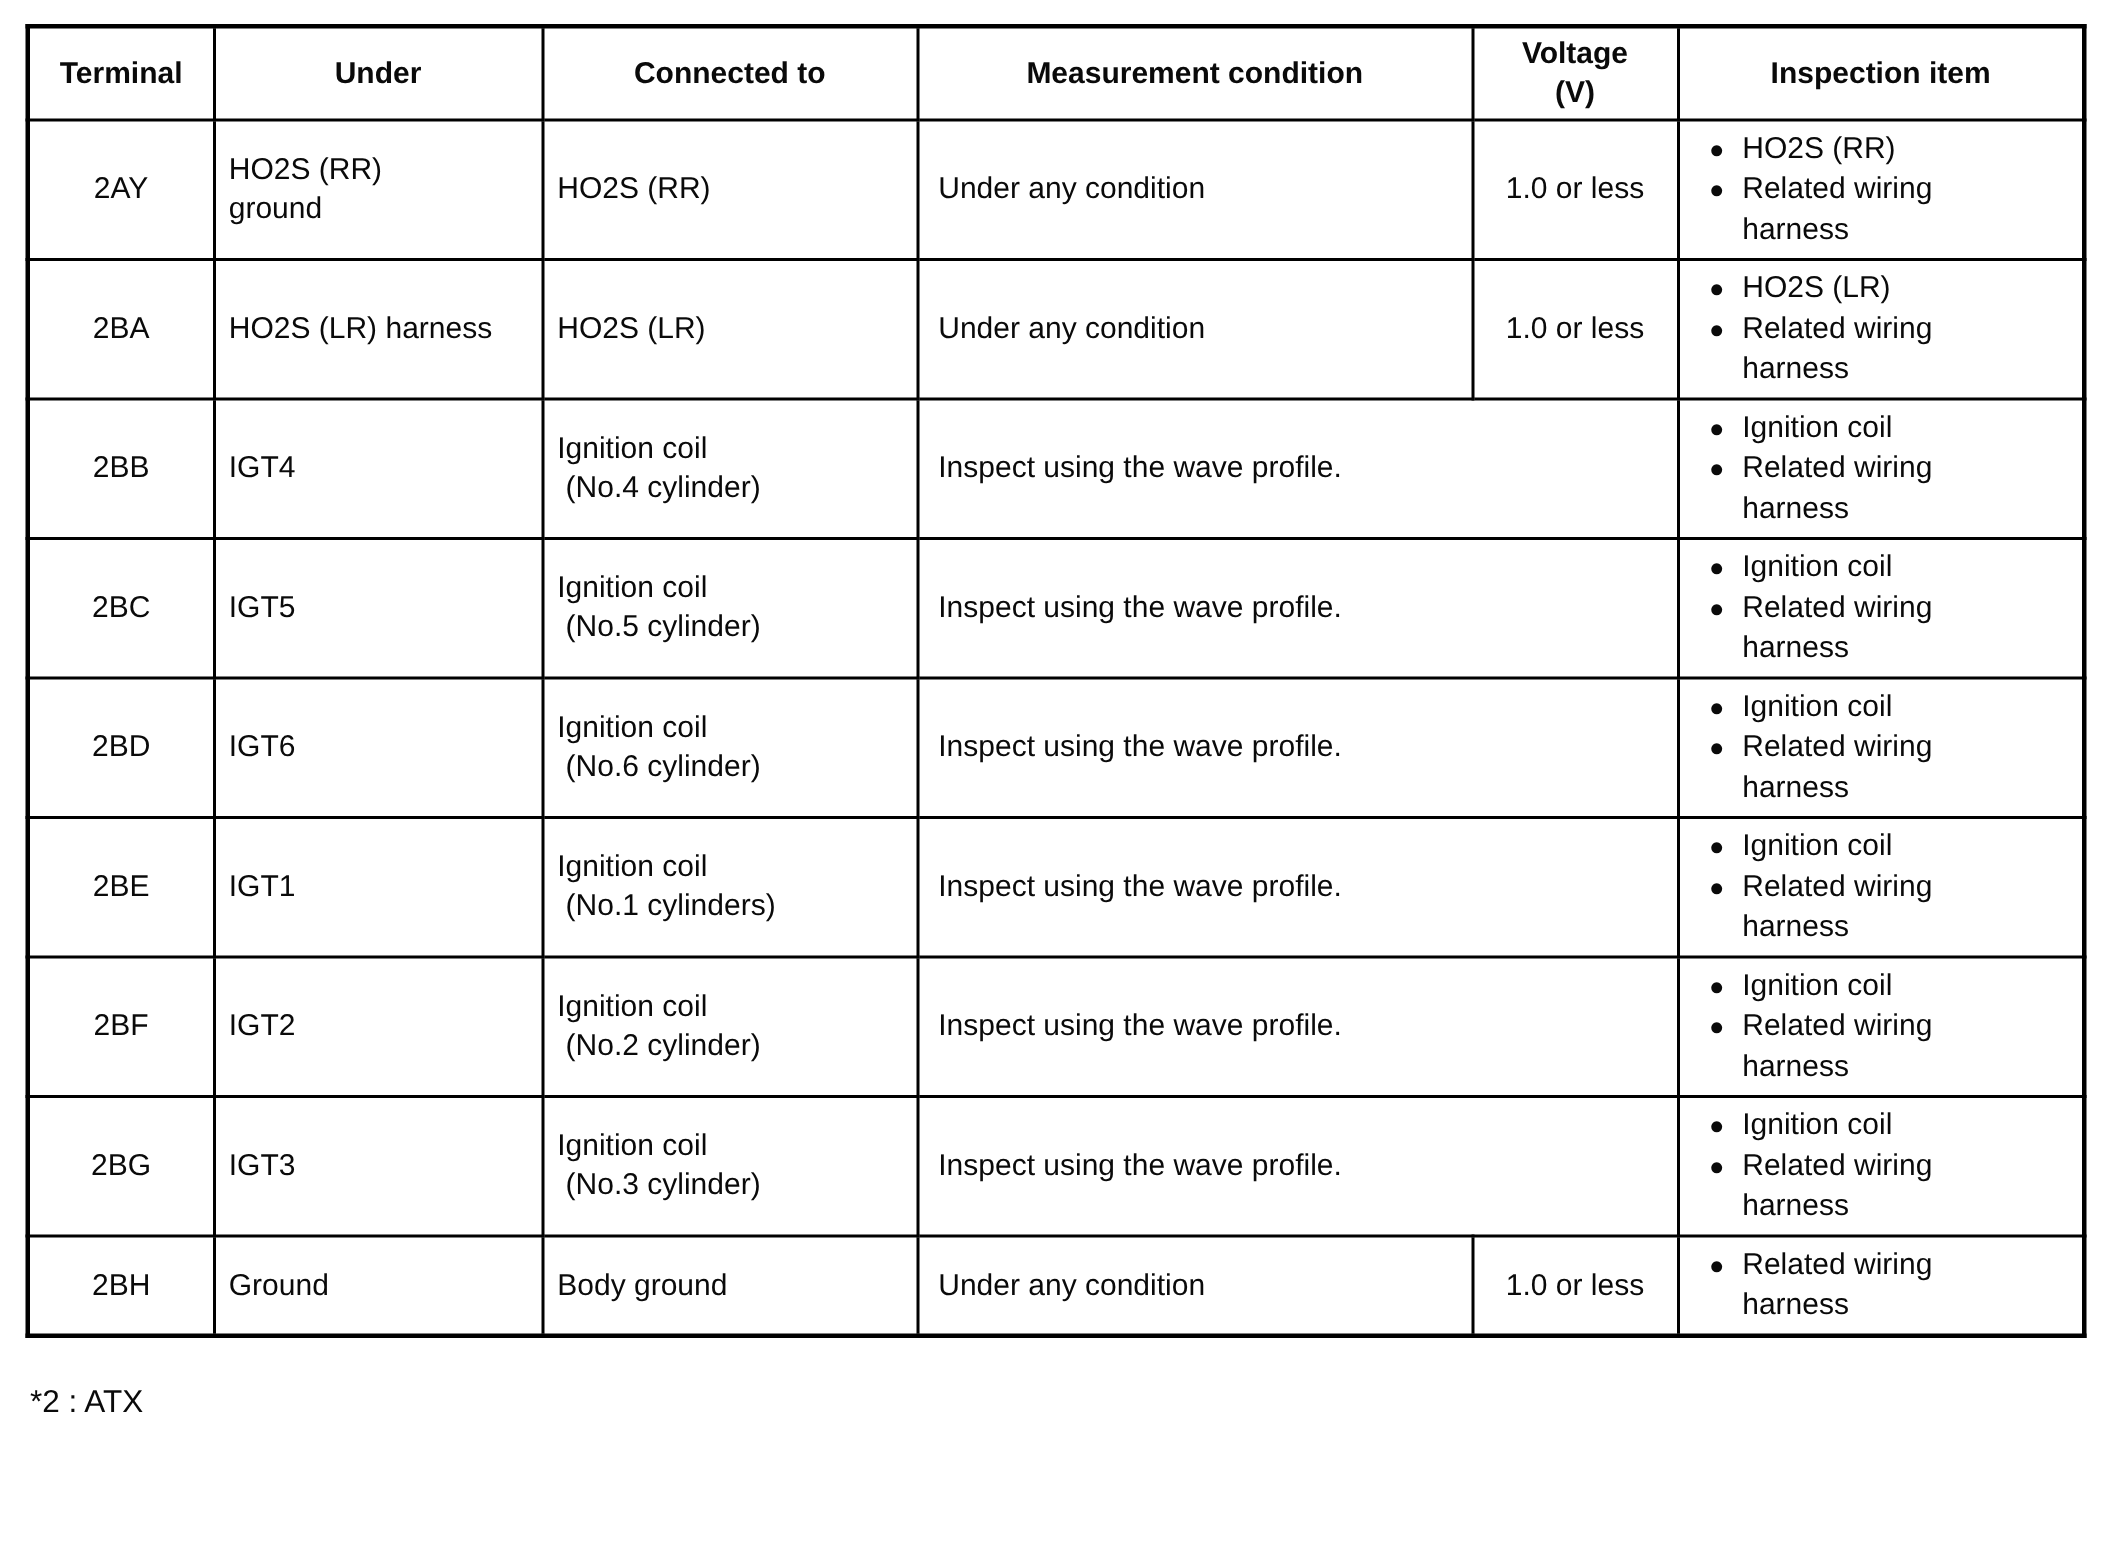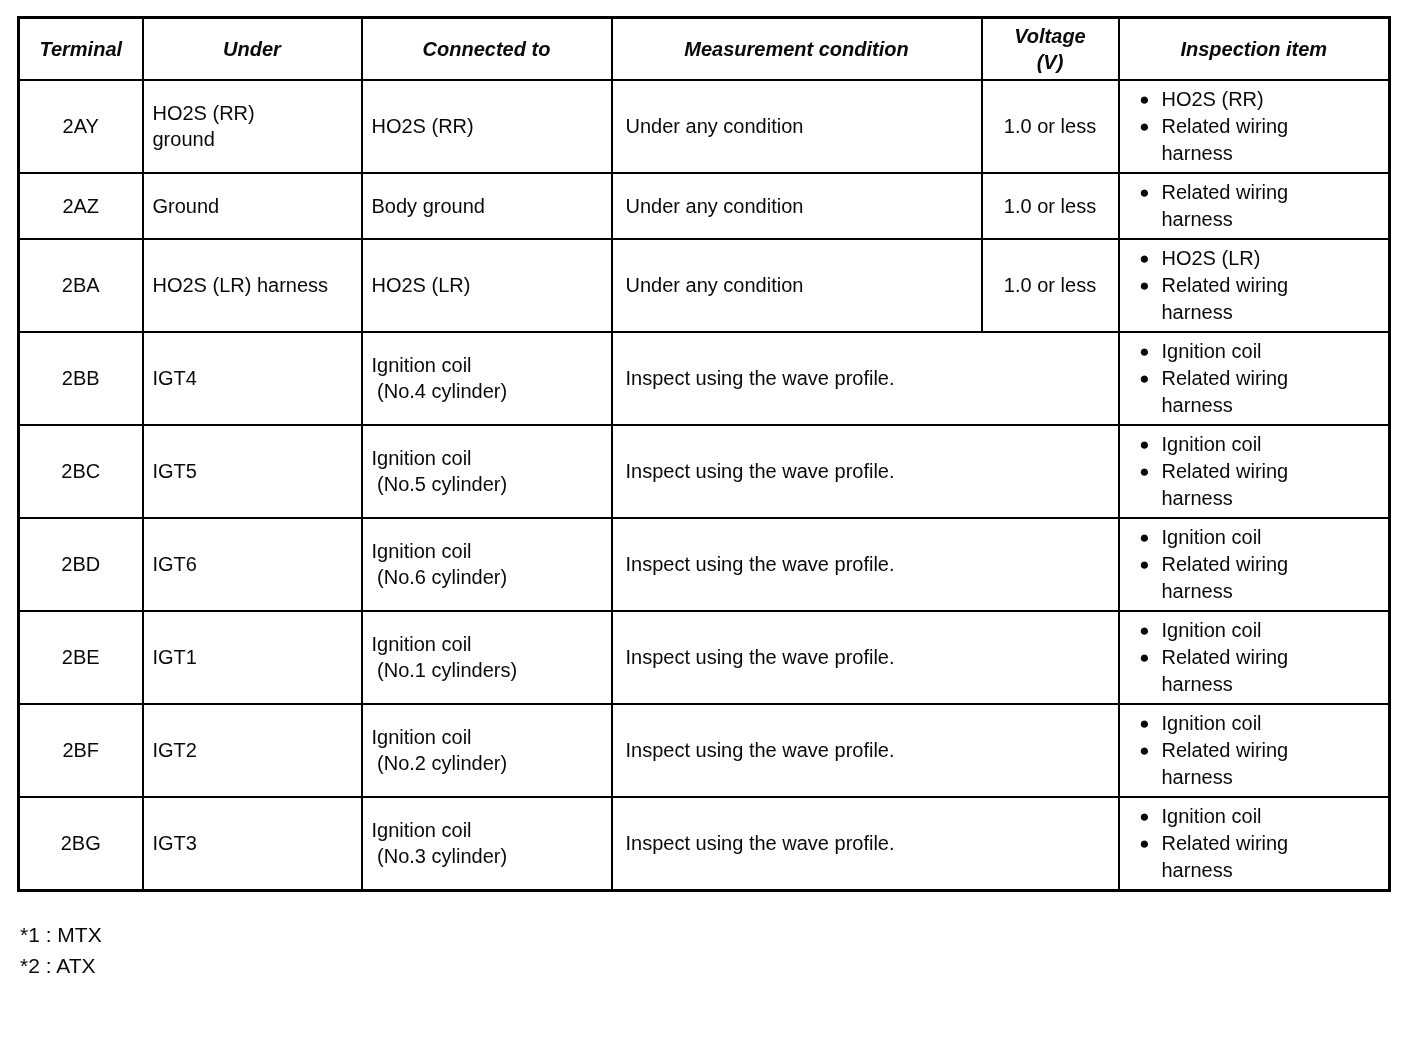--- a/index.html
+++ b/index.html
@@ -25,21 +25,21 @@
     overflow: hidden;
   }
   .term-table th {
     font-weight: bold;
     text-align: center;
     vertical-align: middle;
     white-space: pre-line;
   }
   .term-table td { vertical-align: middle; font-weight: normal; }
 
-  .r-head { height: 62px; font-style: italic; }
+  .r-head { height: 62px; }
   .r-2ay  { height: 90px; }
   .r-2az  { height: 63px; }
   .r-2ba  { height: 87px; }
   .r-ign  { height: 89px; }
   .r-2bh  { height: 63px; }
 
   .c-term { text-align: center; }
   .c-sig  { padding-left: 9px; }
   .c-conn { padding-left: 9px; }
   .c-cond { padding-left: 13px; margin-left: 12px; }
@@ -95,35 +95,20 @@
                 <span class="bt">HO2S (RR)</span>
               </li>
             <li>
                 <span class="b">●</span>
                 <span class="bt">Related wiring harness</span>
               </li>
           </ul>
         </td>
       </tr>
 
-      <tr class="r-2az">
-        <td class="c-term">2AZ</td>
-        <td class="c-sig">Ground</td>
-        <td class="c-conn">Body ground</td>
-        <td class="c-cond">Under any condition</td>
-        <td class="c-volt">1.0 or less</td>
-        <td class="c-insp">
-          <ul class="blist">
-            <li>
-                <span class="b">●</span>
-                <span class="bt">Related wiring harness</span>
-              </li>
-          </ul>
-        </td>
-      </tr>
 
       <tr class="r-2ba">
         <td class="c-term">2BA</td>
         <td class="c-sig">HO2S (LR) harness</td>
         <td class="c-conn">HO2S (LR)</td>
         <td class="c-cond">Under any condition</td>
         <td class="c-volt">1.0 or less</td>
         <td class="c-insp">
           <ul class="blist">
             <li>
@@ -251,23 +236,37 @@
                 <span class="bt">Ignition coil</span>
               </li>
             <li>
                 <span class="b">●</span>
                 <span class="bt">Related wiring harness</span>
               </li>
           </ul>
         </td>
       </tr>
 
+      <tr class="r-2bh">
+        <td class="c-term">2BH</td>
+        <td class="c-sig">Ground</td>
+        <td class="c-conn">Body ground</td>
+        <td class="c-cond">Under any condition</td>
+        <td class="c-volt">1.0 or less</td>
+        <td class="c-insp">
+          <ul class="blist">
+            <li>
+                <span class="b">●</span>
+                <span class="bt">Related wiring harness</span>
+              </li>
+          </ul>
+        </td>
+      </tr>
 
     </tbody>
   </table>
 
   <div class="footnotes">
-    <div>*1 : MTX</div>
     <div>*2 : ATX</div>
 
   </div>
 
 </div>
 
 </body></html>

